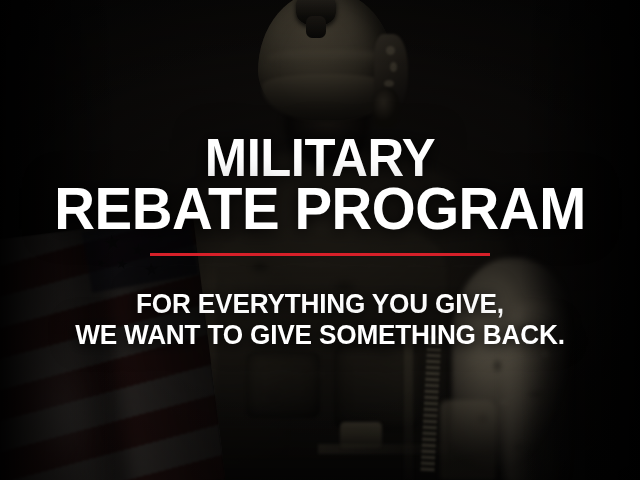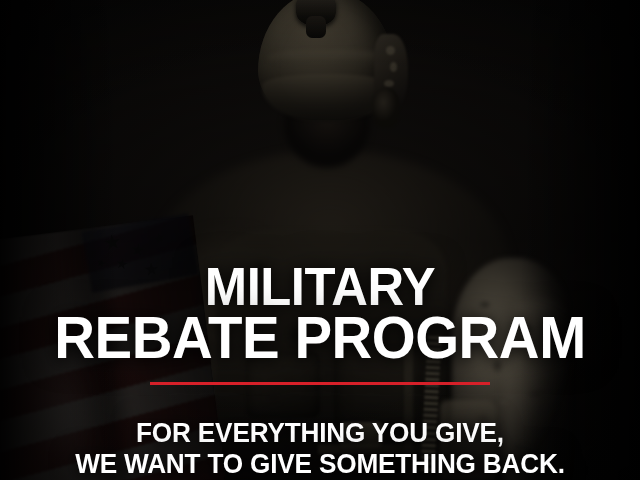--- a/index.html
+++ b/index.html
@@ -278,21 +278,20 @@
     background: linear-gradient(270deg, rgba(0,0,0,.92), rgba(0,0,0,0)); }
 
   
   .content {
     position: absolute;
     inset: 0;
     display: flex;
     flex-direction: column;
     align-items: center;
     z-index: 20;
-    justify-content: flex-end;
   }
   .headline {
     width: 100%;
     text-align: center;
     color: #ffffff;
     font-weight: 700;
     font-size: 54px;
     line-height: 52px;
     letter-spacing: -0.5px;
     transform: scaleX(.94);

